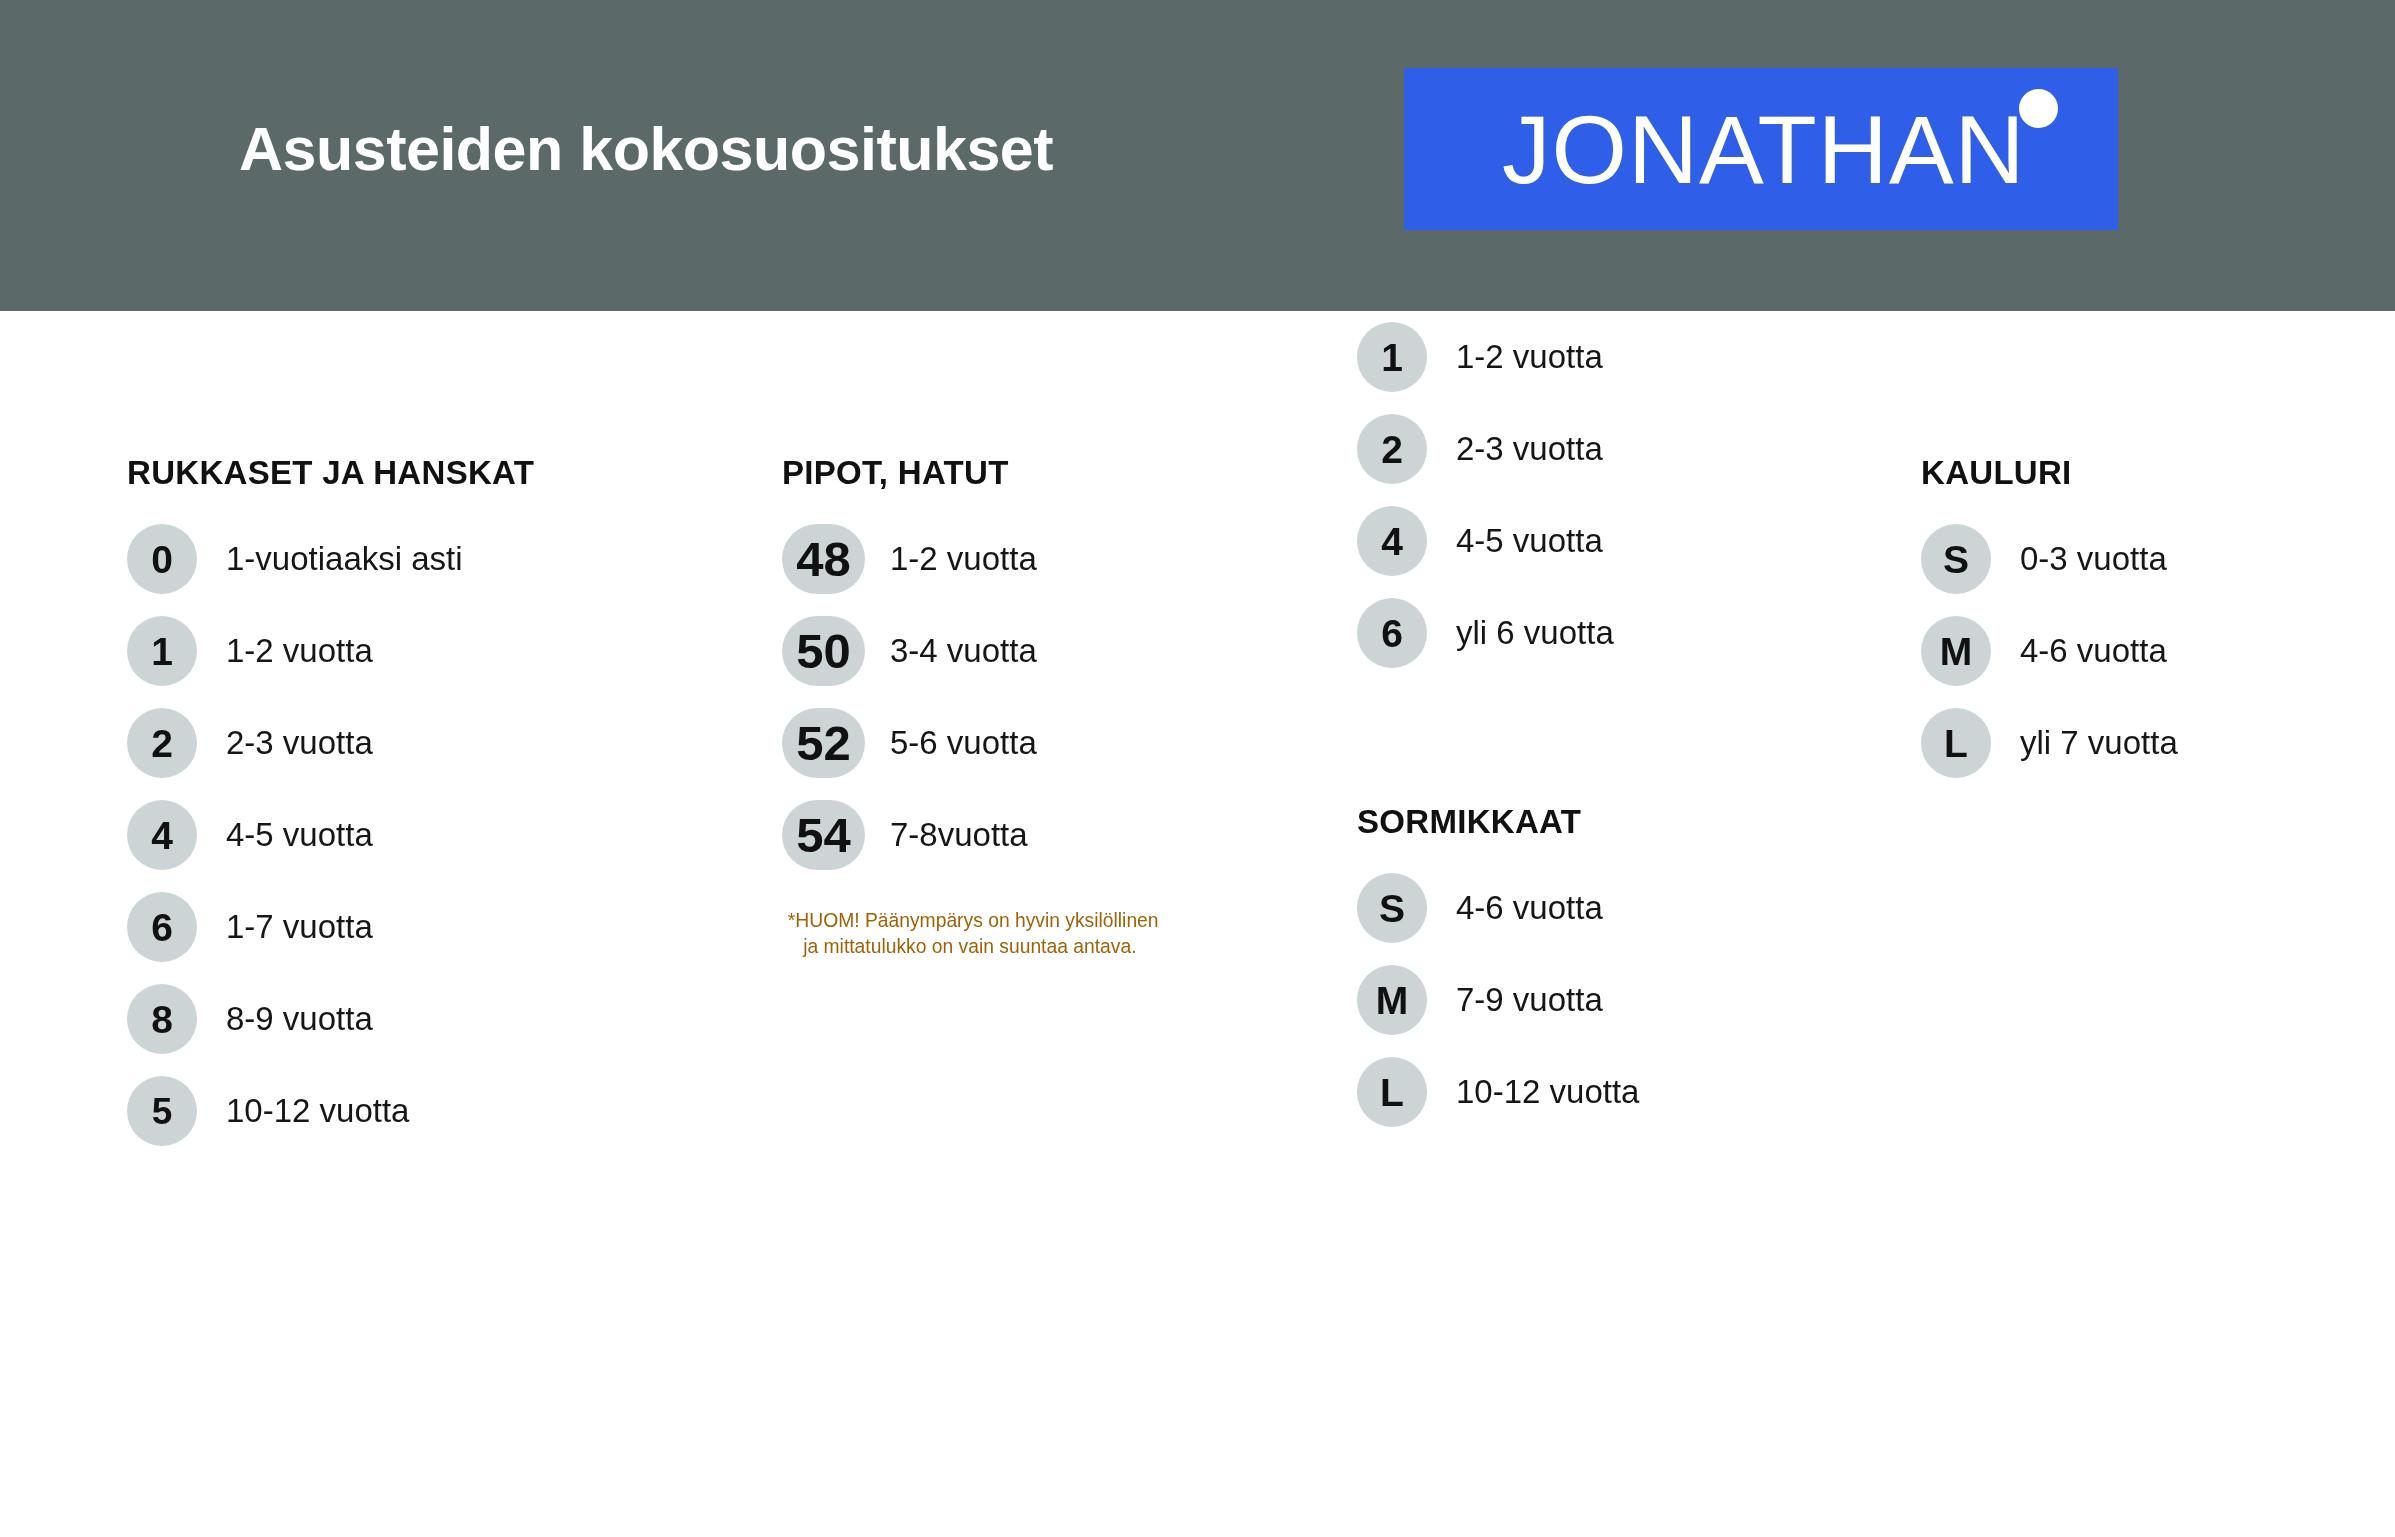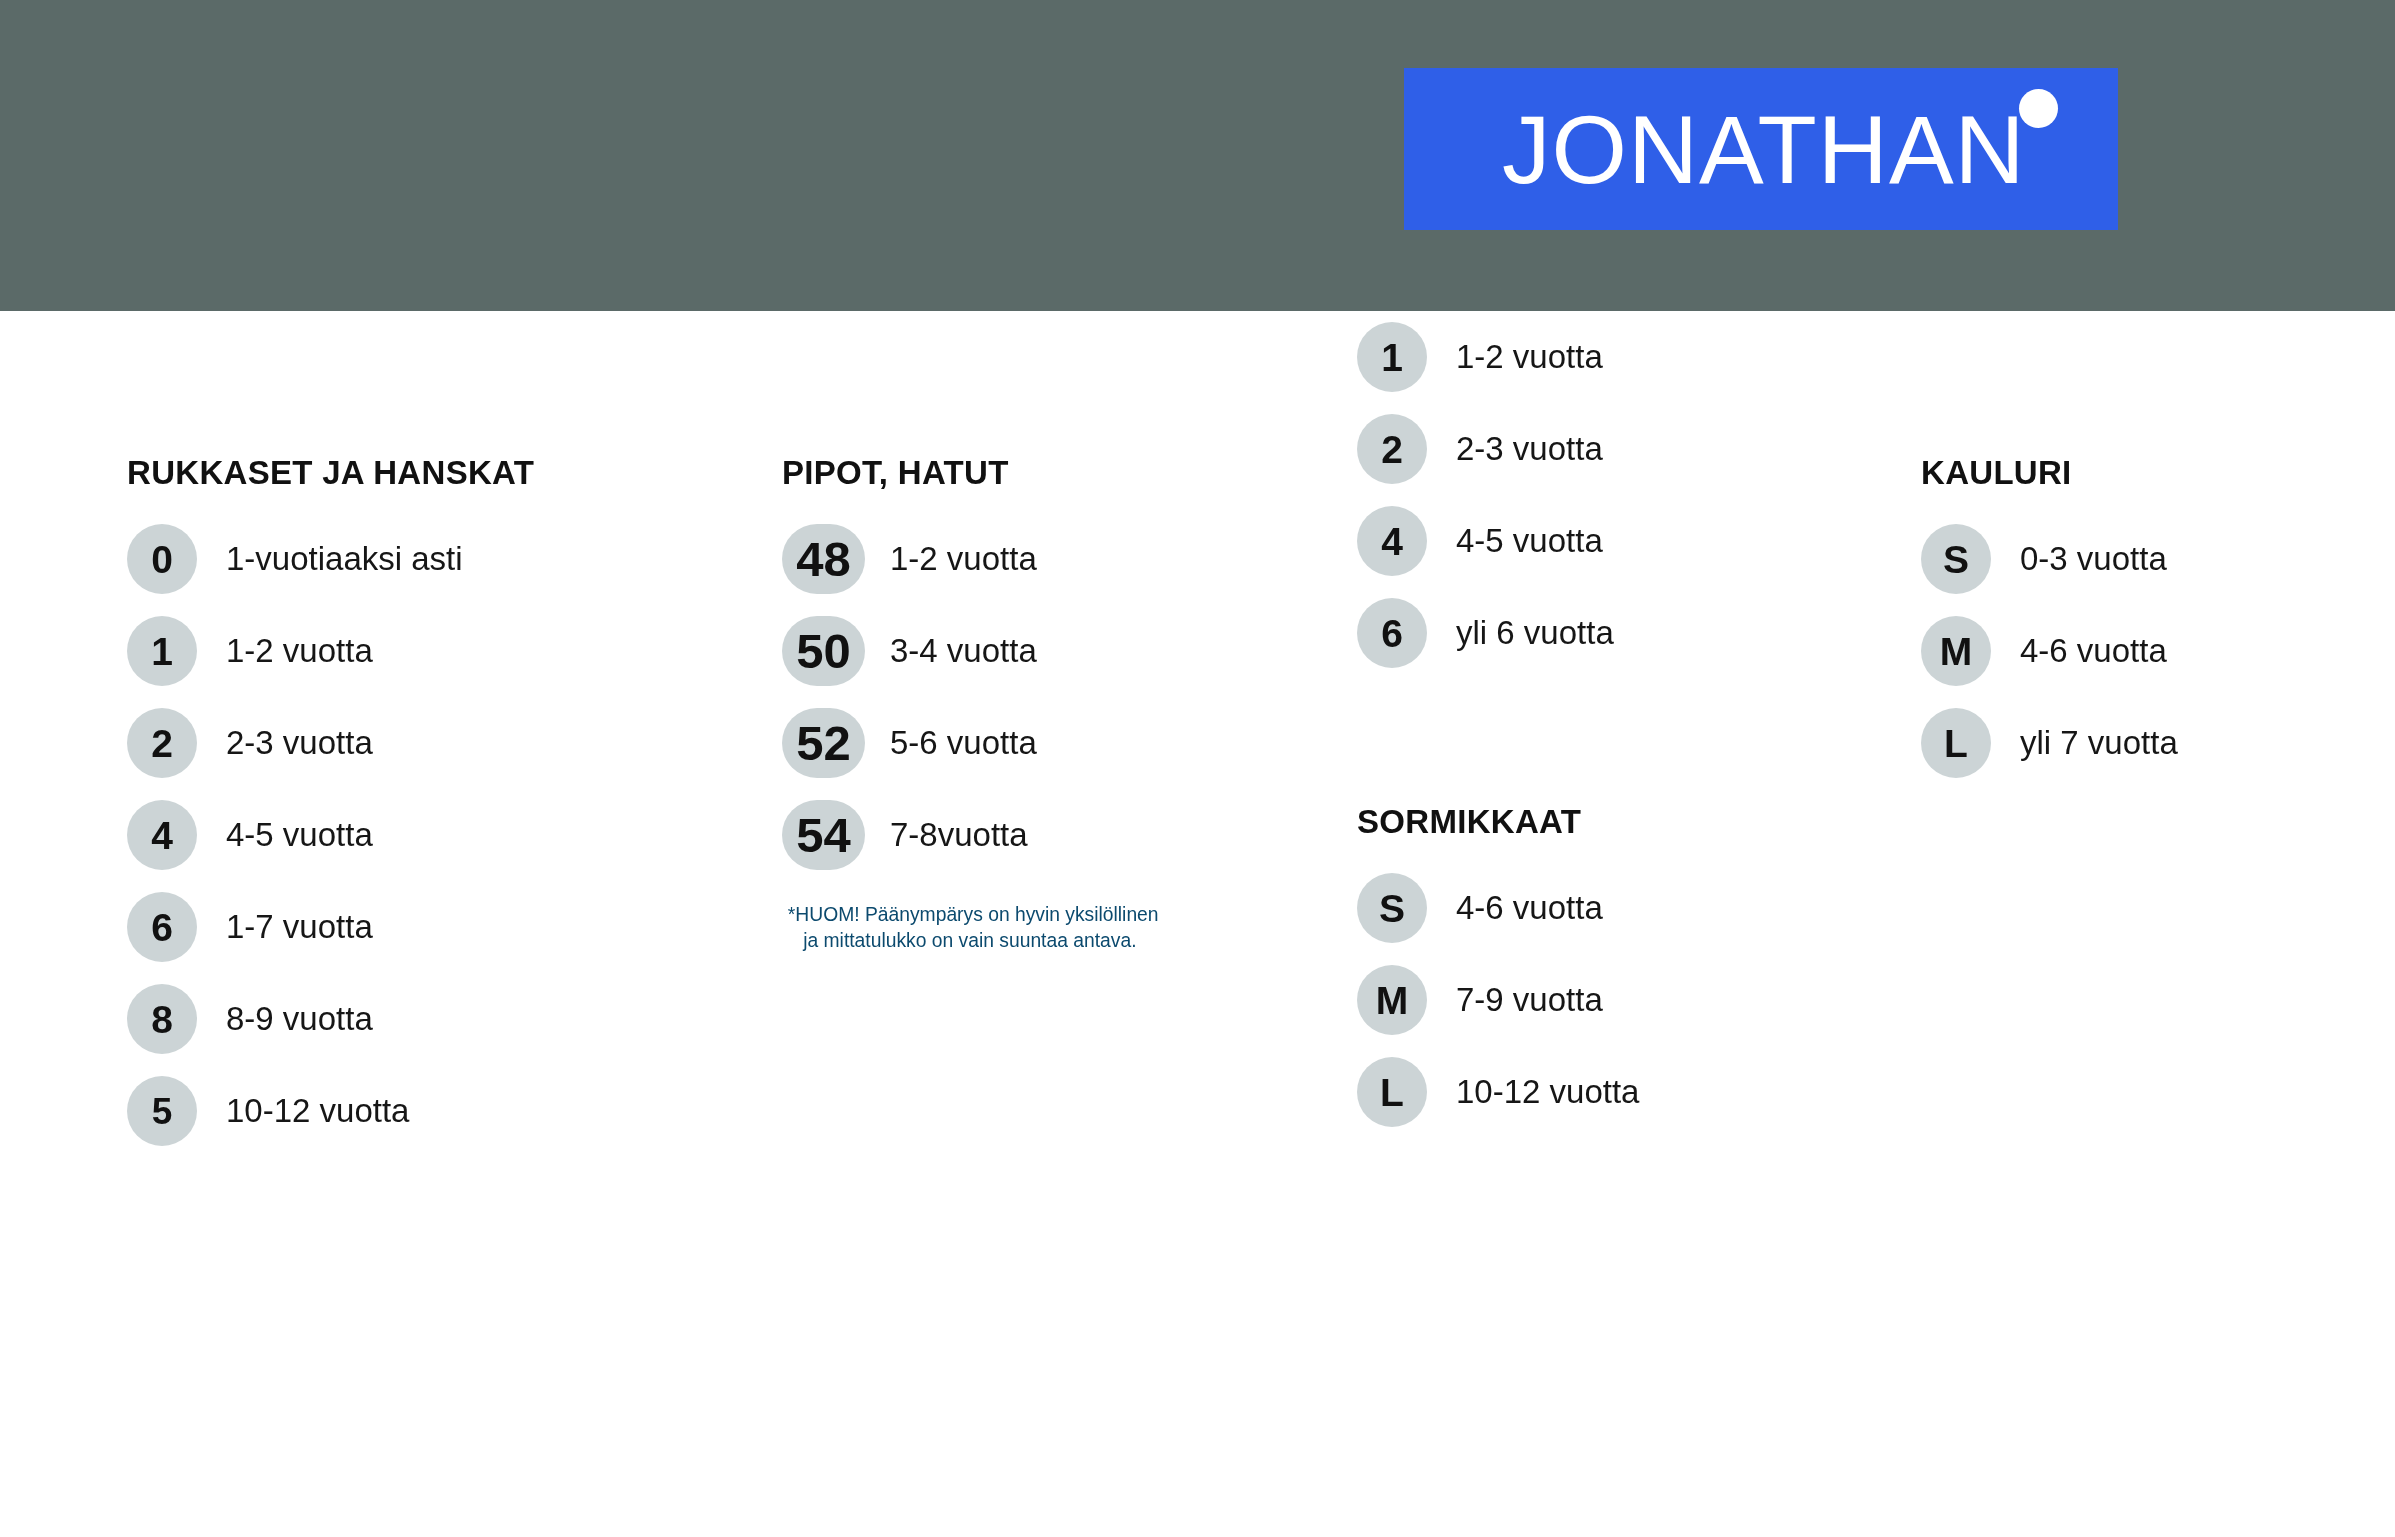--- a/index.html
+++ b/index.html
@@ -126,32 +126,33 @@
   
   .col-2 .size-badge {
     width: 83px;
     height: 70px;
     border-radius: 35px / 35px;
     font-size: 49px;
   }
   .col-2 .size-label { margin-left: 25px; }
 
   .note {
-    margin-top: 21px;
+    margin-top: 27px;
     margin-left: 5.8px;
     font-size: 19.3px;
     line-height: 1.35;
-    color: #0c4a6e;
+    color: #a16207;
   }
   .note .line2 { display: block; padding-left: 15.4px; }
 </style>
 </head>
 <body>
 
 <div class="header">
+  <div class="header-title">Asusteiden kokosuositukset</div>
   <div class="logo-box">
     <span class="logo-text">JONATHAN</span>
     <span class="logo-dot"></span>
   </div>
 </div>
 
 <div class="content">
 
   <div class="column col-1">
     <h2 class="section-title first">RUKKASET JA HANSKAT</h2>

